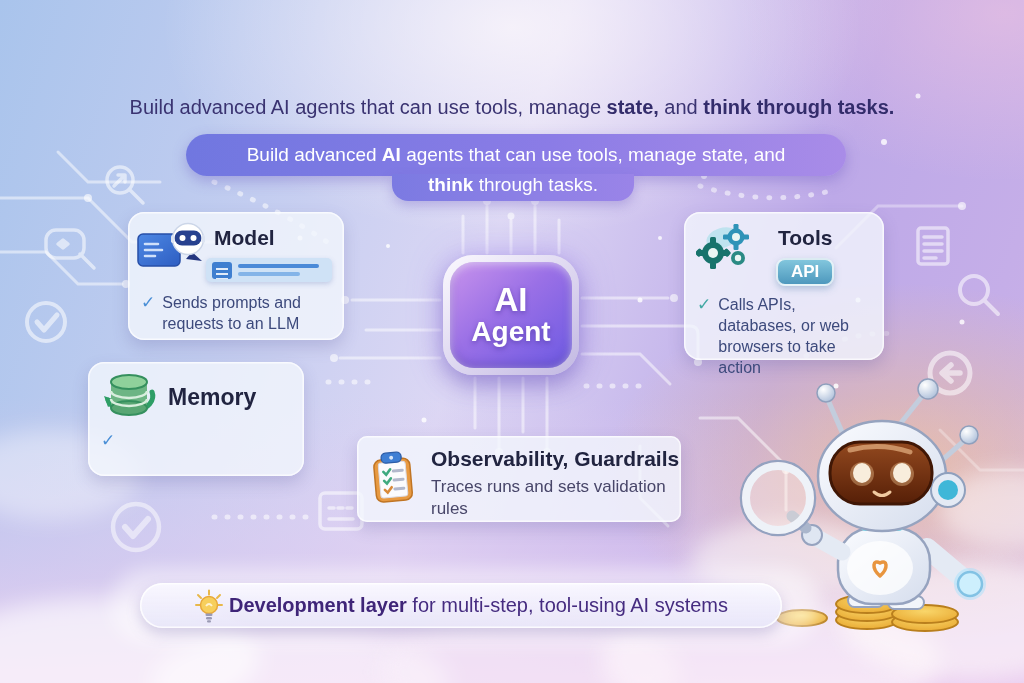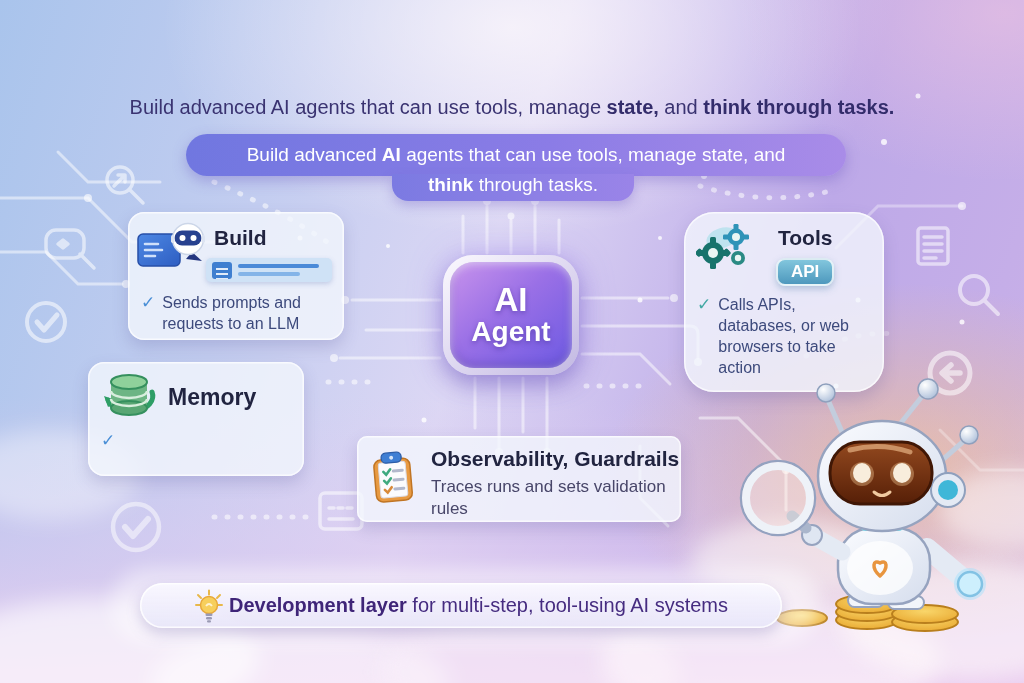--- a/index.html
+++ b/index.html
@@ -216,35 +216,35 @@
         <path d="M9,24 h13 M9,30 h17 M9,36 h10"></path>
         </g>
       <path d="M56,32 l10,9 -16,-2 z" fill="#24367f"></path>
       <circle cx="52" cy="19" r="15.5" fill="#ffffff" stroke="#ccd6e8" stroke-width="1.5"></circle>
       <rect x="38.5" y="10.5" width="27" height="15" rx="7.5" fill="#27418f"></rect>
       <circle cx="46.5" cy="18" r="3" fill="#ffffff"></circle>
         <circle cx="57.5" cy="18" r="3" fill="#ffffff"></circle>
       <rect x="35" y="15" width="3.5" height="8" rx="1.7" fill="#dde4f2"></rect>
       <rect x="65.5" y="15" width="3.5" height="8" rx="1.7" fill="#dde4f2"></rect>
     </svg>
-    <div class="card-title" style="left:86px;top:14px;font-size:21px;">Build</div>
+    <div class="card-title" style="left:86px;top:14px;font-size:21px;">Model</div>
     <div class="m-field">
       <div class="sq"></div>
         <div class="bars">
           <div class="b1"></div>
           <div class="b2"></div>
         </div>
     </div>
     <div class="card-body" style="left:13px;top:80px;width:192px;">
       <span class="check">✓</span>
       <span>Sends prompts and requests to an LLM</span>
     </div>
   </div>
 
-  <div class="card" style="left:684px;top:212px;width:200px;height:180px;border-radius:30px;">
+  <div class="card" style="left:684px;top:212px;width:200px;height:148px;">
     <svg class="abs" style="left:12px;top:10px;" width="58" height="52" viewBox="0 0 58 52">
       <ellipse cx="26" cy="16" rx="16" ry="10" fill="#bfe3ef" transform="rotate(-18 26 16)"></ellipse>
       <g transform="translate(17,31)" fill="#17736c">
         <g>
             <rect x="-3" y="-16" width="6" height="7" rx="1.5"></rect>
             <rect x="-3" y="9" width="6" height="7" rx="1.5"></rect>
         <rect x="-16" y="-3" width="7" height="6" rx="1.5"></rect>
             <rect x="9" y="-3" width="7" height="6" rx="1.5"></rect>
         <rect x="-13" y="-13" width="7" height="6" rx="1.5" transform="rotate(-45)"></rect>
             <rect x="6" y="-13" width="7" height="6" rx="1.5" transform="rotate(45)"></rect>

